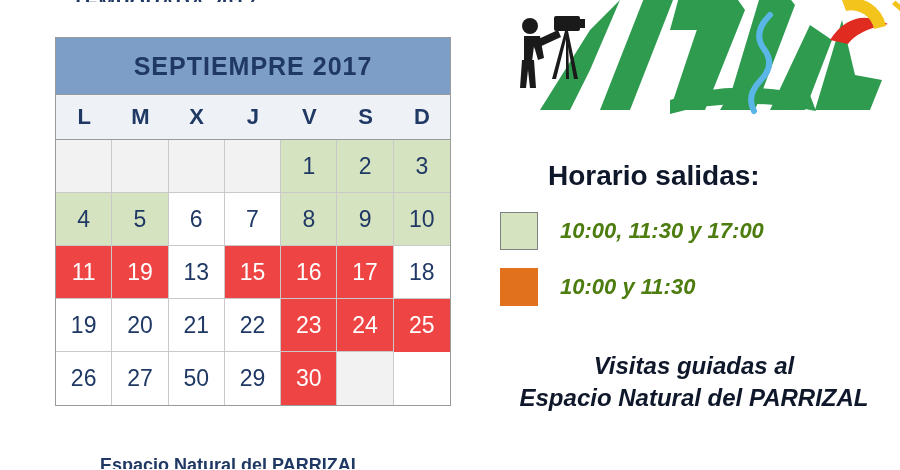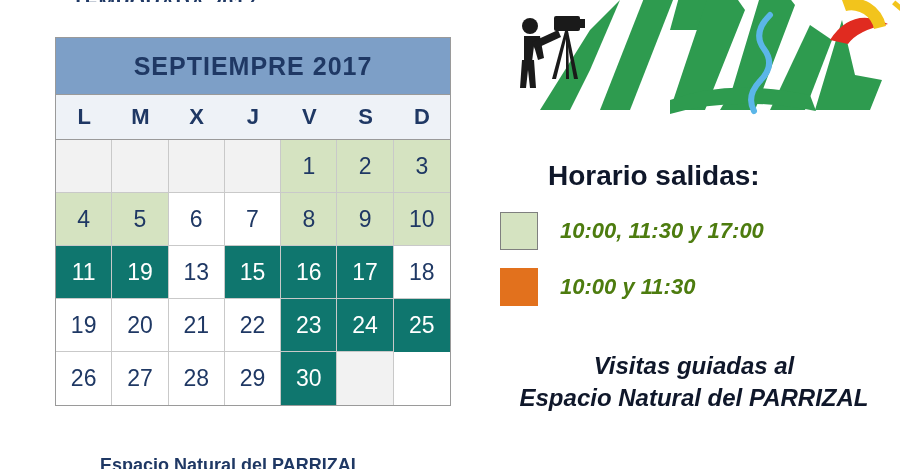--- a/index.html
+++ b/index.html
@@ -89,21 +89,21 @@
     font-size: 23px;
     color: #1f3864;
     border-right: 1px solid #c9c9c9;
     border-bottom: 1px solid #c9c9c9;
     box-sizing: border-box;
   }
   .cell:nth-child(7n) { border-right: none; }
   .cal-grid .cell.lastrow { border-bottom: none; }
   .cell.empty { background: #f2f2f2; }
   .cell.green { background: #d5e3c1; }
-  .cell.orange { background: #0f766e; color: #ffffff; }
+  .cell.orange { background: #ef4444; color: #ffffff; }
 
   
   .logo {
     position: absolute;
     left: 470px;
     top: -30px;
     width: 430px;
     height: 175px;
   }
   .horario {
@@ -194,21 +194,21 @@
       <div class="cell">18</div>
       <div class="cell">19</div>
       <div class="cell">20</div>
       <div class="cell">21</div>
       <div class="cell">22</div>
       <div class="cell orange">23</div>
       <div class="cell orange">24</div>
       <div class="cell orange lastrow">25</div>
       <div class="cell lastrow">26</div>
       <div class="cell lastrow">27</div>
-      <div class="cell lastrow">28</div>
+      <div class="cell lastrow">50</div>
       <div class="cell lastrow">29</div>
       <div class="cell orange lastrow">30</div>
       <div class="cell empty lastrow"></div>
     </div>
 </div>
 
 <div class="logo">
   <svg viewBox="0 0 430 175" width="430" height="175">
 
     <g fill="#2e9b4f">

